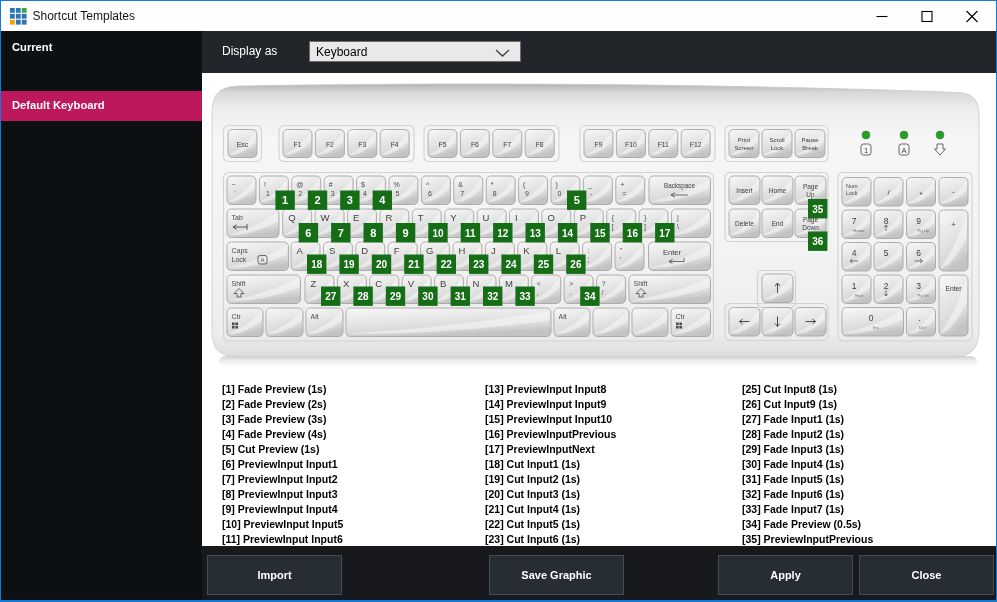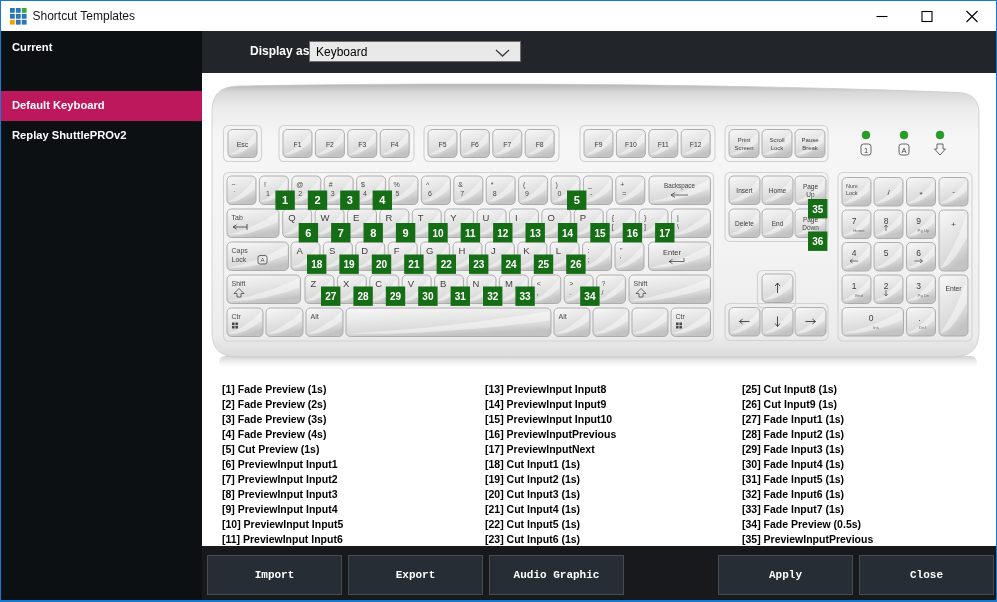--- a/index.html
+++ b/index.html
@@ -2,27 +2,27 @@
 <html><head><meta charset="utf-8"><style>
 * { margin:0; padding:0; box-sizing:border-box; }
 html,body { width:997px; height:602px; overflow:hidden; }
 body { font-family:"Liberation Sans", sans-serif; position:relative; background:#fff; }
 .winborder { position:absolute; left:0; top:0; width:997px; height:602px; border:1px solid #0f7ad8; border-bottom:2px solid #0f7ad8; z-index:50; pointer-events:none; }
 .titlebar { position:absolute; left:1px; top:1px; width:995px; height:23px; background:#fff; }
 .title { position:absolute; left:31.5px; top:8px; font-size:12px; color:#141414; }
 .sidebar { position:absolute; left:1px; top:31px; width:201px; height:570px; background:#0d1013;padding-left:23px; }
 .sideitem { position:absolute; left:0; width:201px; height:29.4px; line-height:29.4px; padding-left:11px; color:#fff; font-size:11.2px; font-weight:bold; }
 .topbar { position:absolute; left:202px; top:31px; width:794px; height:42px; background:#22262a; }
-.displaylabel { position:absolute; left:20px; top:12.5px; color:#fff; font-size:12px; font-weight:bold;margin-left:28px; }
+.displaylabel { position:absolute; left:20px; top:12.5px; color:#fff; font-size:12px; font-weight:normal; }
 .dropdown { position:absolute; left:107px; top:10px; width:212px; height:21px; background:#e9e9e9; border:1px solid #6e6e6e; }
 .ddtext { position:absolute; left:6px; top:3px; font-size:12px; color:#000; }
 .content { position:absolute; left:202px; top:73px; width:794px; height:473px; background:#fff; }
 .col { position:absolute; top:382.1px; font-size:10.5px; font-weight:bold; color:#000; line-height:15px; white-space:pre; }
 .bottombar { position:absolute; left:202px; top:546px; width:794px; height:55px; background:#17191d; }
-.btn { position:absolute; top:8.5px; width:135px; height:40px; background:#272d34; border:1px solid #454c54; color:#fff; font-size:11px; font-weight:bold; text-align:center; line-height:38px;font-family:Liberation Mono, monospace; }
+.btn { position:absolute; top:8.5px; width:135px; height:40px; background:#272d34; border:1px solid #454c54; color:#fff; font-size:11px; font-weight:bold; text-align:center; line-height:38px; }
 </style></head>
 <body>
 <div class="titlebar">
   <svg width="28" height="28" style="position:absolute;left:8px;top:6px" viewBox="0 0 28 28">
     <rect x="1" y="1" width="4.8" height="4.8" fill="#2e75b6"></rect>
       <rect x="6.9" y="1" width="4.8" height="4.8" fill="#2e75b6"></rect>
       <rect x="12.8" y="1" width="4.8" height="4.8" fill="#3aa83a"></rect>
     <rect x="1" y="6.9" width="4.8" height="4.8" fill="#2e75b6"></rect>
       <rect x="6.9" y="6.9" width="4.8" height="4.8" fill="#2e75b6"></rect>
       <rect x="12.8" y="6.9" width="4.8" height="4.8" fill="#2e75b6"></rect>
@@ -33,39 +33,37 @@
   <div class="title">Shortcut Templates</div>
   <svg width="130" height="29" style="position:absolute;right:5px;top:0" viewBox="0 0 130 29">
     <path d="M 15.5,15.5 L 26.5,15.5" stroke="#000" stroke-width="1.1"></path>
     <rect x="61" y="10.5" width="10" height="10" fill="none" stroke="#000" stroke-width="1.1"></rect>
     <path d="M 105.5,10 L 116.5,21 M 116.5,10 L 105.5,21" stroke="#000" stroke-width="1.1"></path>
   </svg>
 </div>
 <div class="sidebar">
   <div class="sideitem" style="top:1.6px">Current</div>
   <div class="sideitem" style="top:60.4px;background:#be185d">Default Keyboard</div>
-  <div class="sideitem" style="top:89.8px">Replay ShuttlePROv2</div>
 </div>
 <div class="topbar">
   <div class="displaylabel">Display as</div>
   <div class="dropdown">
     <div class="ddtext">Keyboard</div>
     <svg width="18" height="19" style="position:absolute;right:8px;top:0" viewBox="0 0 18 19">
       <path d="M 2,8 L 8.5,14 L 15,8" stroke="#3e3e3e" stroke-width="1.3" fill="none"></path>
     </svg>
   </div>
 </div>
 <div class="content"></div>
 <div class="col" style="left:222px">[1] Fade Preview (1s)<br>[2] Fade Preview (2s)<br>[3] Fade Preview (3s)<br>[4] Fade Preview (4s)<br>[5] Cut Preview (1s)<br>[6] PreviewInput Input1<br>[7] PreviewInput Input2<br>[8] PreviewInput Input3<br>[9] PreviewInput Input4<br>[10] PreviewInput Input5<br>[11] PreviewInput Input6<br>[12] PreviewInput Input7</div>
 <div class="col" style="left:485px">[13] PreviewInput Input8<br>[14] PreviewInput Input9<br>[15] PreviewInput Input10<br>[16] PreviewInputPrevious<br>[17] PreviewInputNext<br>[18] Cut Input1 (1s)<br>[19] Cut Input2 (1s)<br>[20] Cut Input3 (1s)<br>[21] Cut Input4 (1s)<br>[22] Cut Input5 (1s)<br>[23] Cut Input6 (1s)<br>[24] Cut Input7 (1s)</div>
 <div class="col" style="left:742px">[25] Cut Input8 (1s)<br>[26] Cut Input9 (1s)<br>[27] Fade Input1 (1s)<br>[28] Fade Input2 (1s)<br>[29] Fade Input3 (1s)<br>[30] Fade Input4 (1s)<br>[31] Fade Input5 (1s)<br>[32] Fade Input6 (1s)<br>[33] Fade Input7 (1s)<br>[34] Fade Preview (0.5s)<br>[35] PreviewInputPrevious<br>[36] PreviewInputNext</div>
 <div class="bottombar">
   <div class="btn" style="left:5px">Import</div>
-  <div class="btn" style="left:146px">Export</div>
-  <div class="btn" style="left:287px">Audio Graphic</div>
+  <div class="btn" style="left:287px">Save Graphic</div>
   <div class="btn" style="left:657px">Close</div>
   <div class="btn" style="left:516px">Apply</div>
 </div>
 <svg width="997" height="602" viewBox="0 0 997 602" font-family="Liberation Sans, sans-serif" style="position:absolute;left:0;top:0">
     <defs>
       <linearGradient id="bodyg" x1="0" y1="0" x2="0" y2="1">
         <stop offset="0" stop-color="#b3b3b3"></stop>
         <stop offset="0.03" stop-color="#d8d8d8"></stop>
         <stop offset="0.09" stop-color="#ededed"></stop>
         <stop offset="0.2" stop-color="#f6f6f6"></stop>

